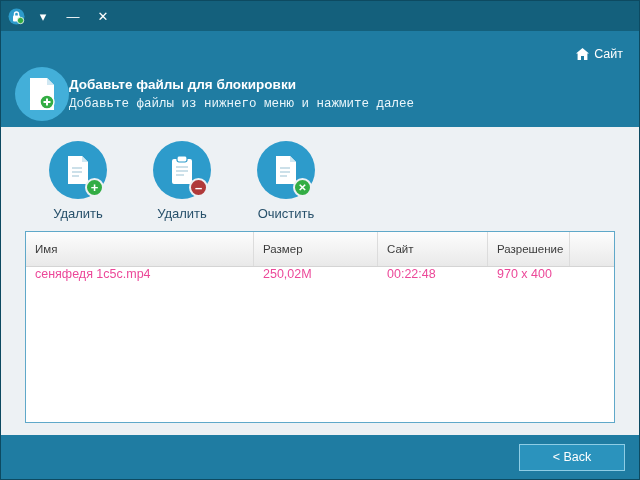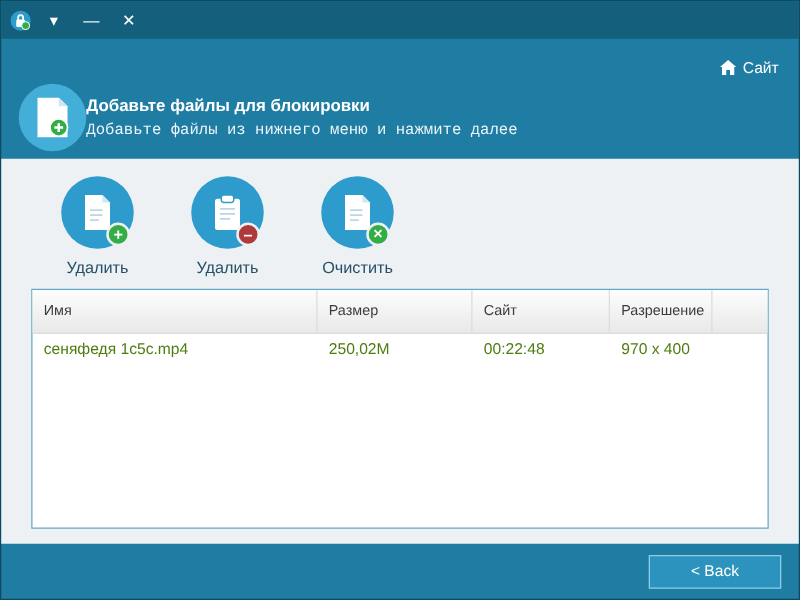--- a/index.html
+++ b/index.html
@@ -49,21 +49,21 @@
   .tool-label { color:#27506a; font-size:13px; }
 
   
   .table { flex:1 1 auto; background:#ffffff; border:1px solid #5fa8c9; display:flex;
            flex-direction:column; min-height:0; }
   .thead { display:flex; background:linear-gradient(#fdfdfd,#e9e9e9);
            border-bottom:1px solid #d4d4d4; height:35px; font-size:11.5px; color:#3c3c3c;
            flex:0 0 auto; }
   .th { display:flex; align-items:center; padding:0 9px; border-right:1px solid #dcdcdc;
         cursor:pointer; }
-  .trow { display:flex; height:24px; align-items:center; font-size:12.5px; color:#4d7c0f;
+  .trow { display:flex; height:24px; align-items:flex-start; font-size:12.5px; color:#ec4899;
           cursor:pointer; flex:0 0 auto; }
   .td { padding:0 9px; white-space:nowrap; overflow:hidden; }
   .c0 { width:228px; } .c1 { width:124px; } .c2 { width:110px; } .c3 { width:82px; }
   .c4 { flex:1; border-right:none; }
 
   
   .footer { height:44px; display:flex; align-items:center; justify-content:flex-end;
             gap:12px; padding:0 14px; flex:0 0 auto;border-radius:15px; }
   .btn { width:106px; height:27px; background:#2b93bd; border:1px solid #8ecde5;
          color:#ffffff; font-size:12.5px; font-family:"Liberation Sans", sans-serif;

